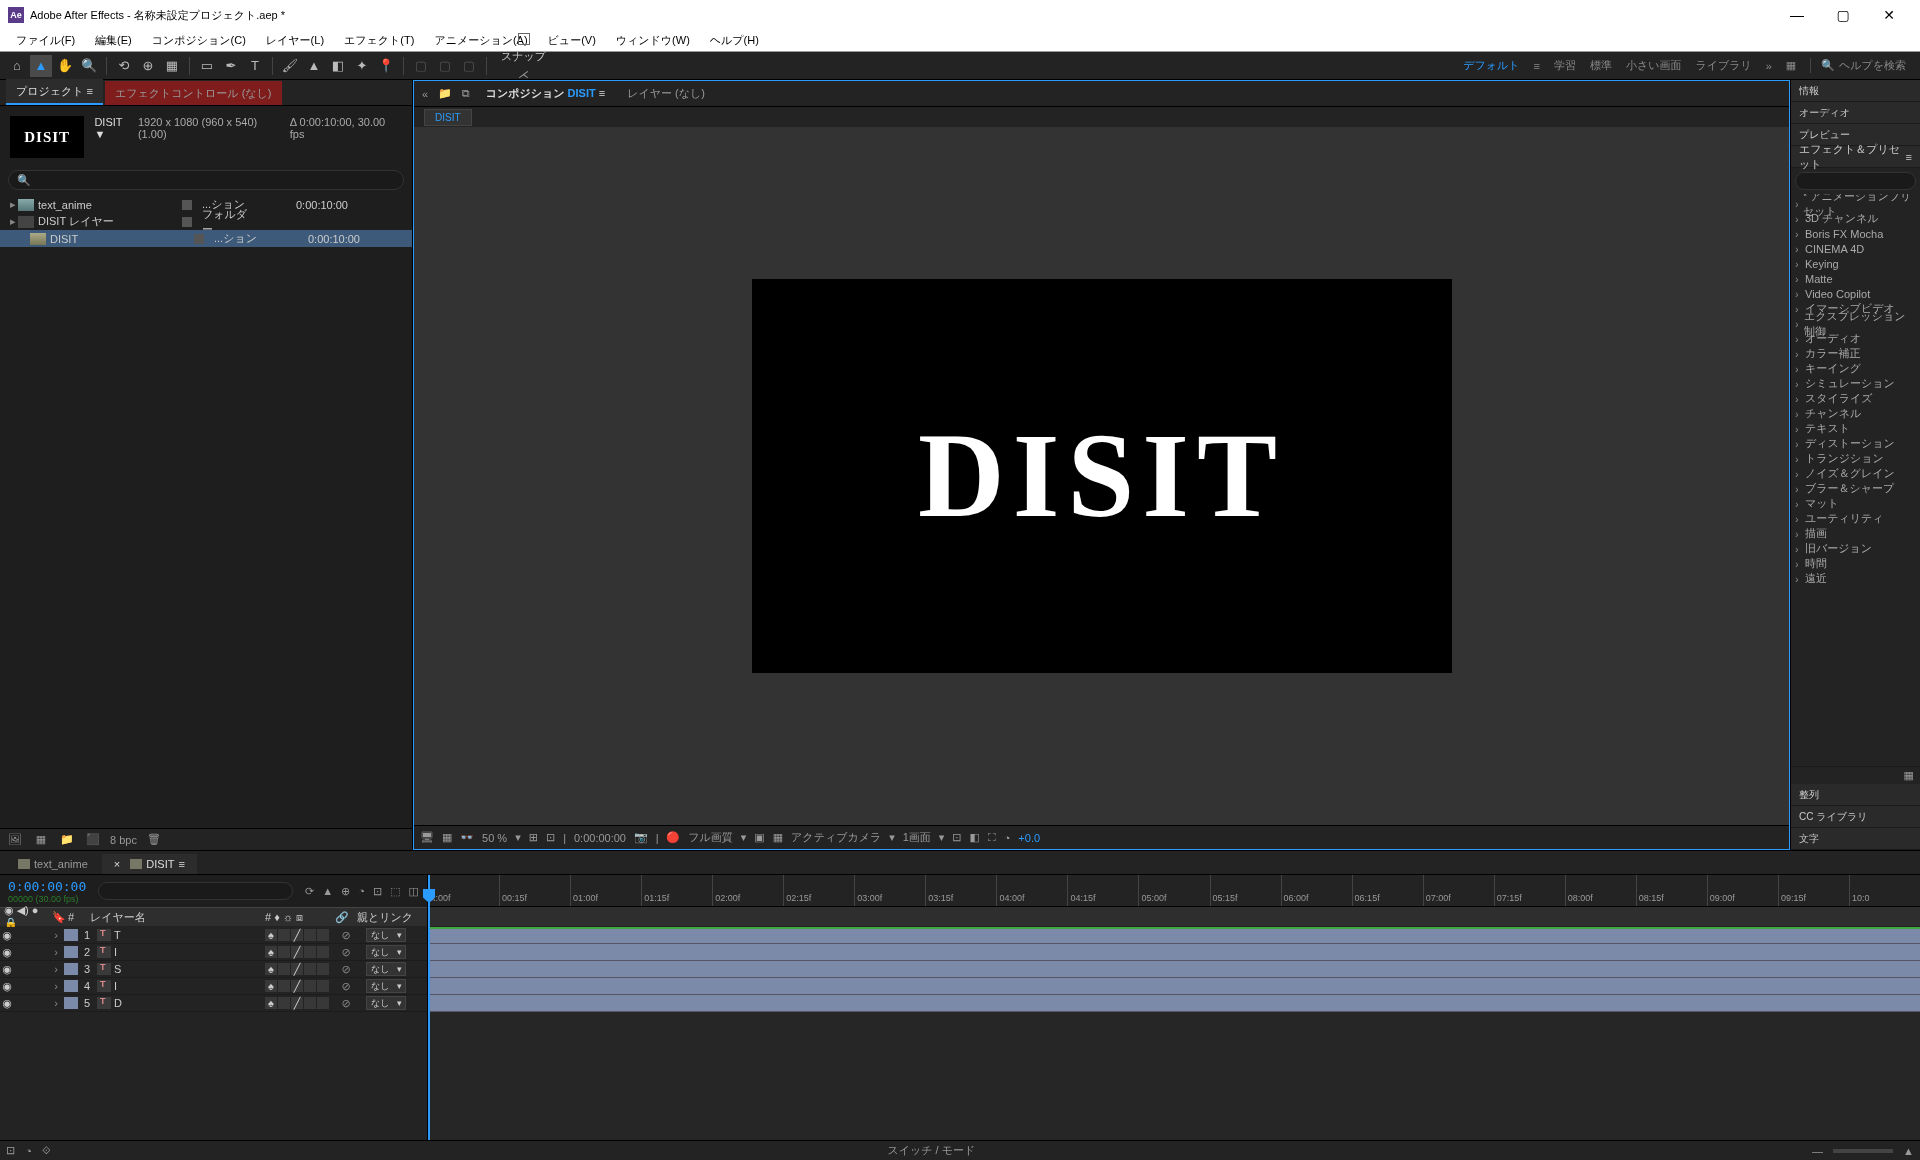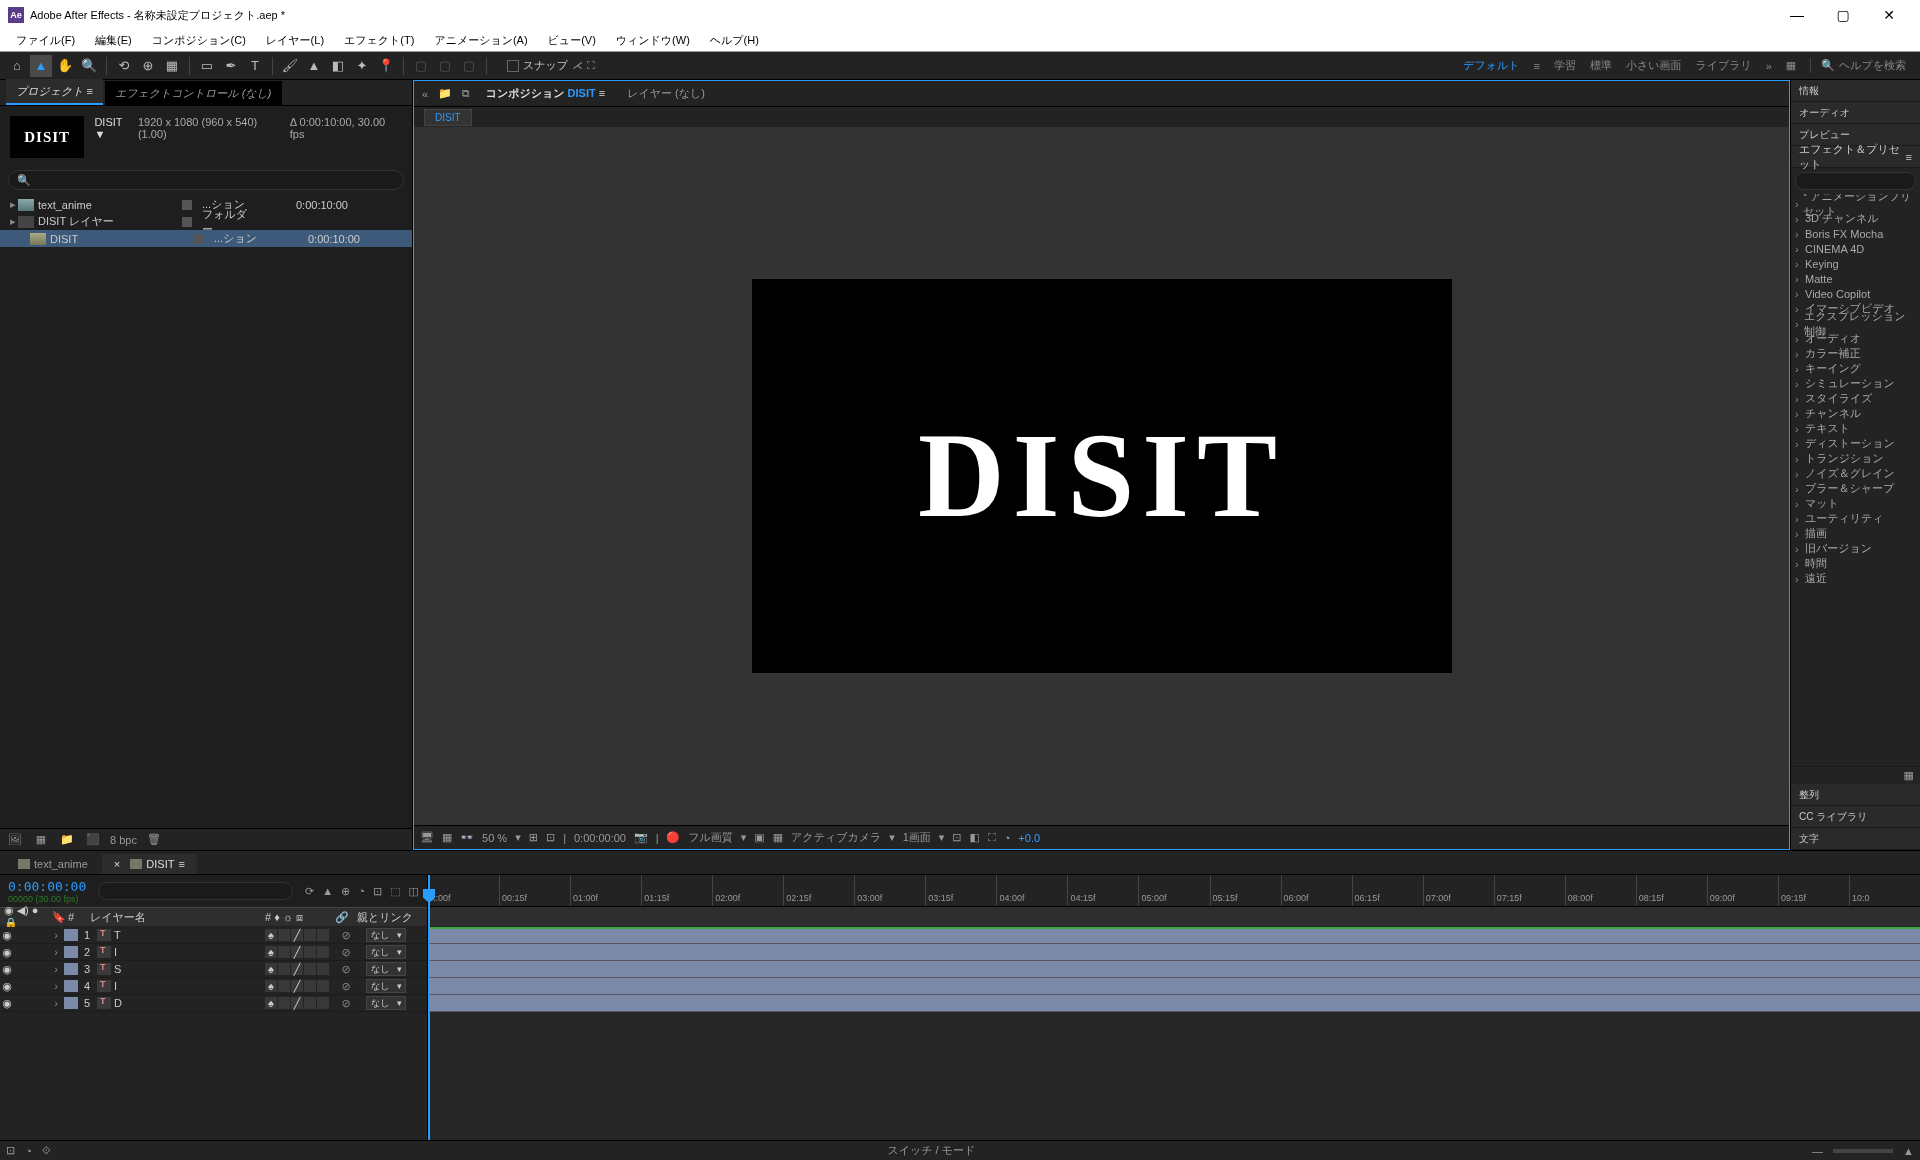--- a/index.html
+++ b/index.html
@@ -7,30 +7,30 @@
 .titlebar { height:30px; background:#fff; color:#000; display:flex; align-items:center; padding:0 8px; }
 .titlebar .ae-icon { width:16px; height:16px; background:#5a3b8a; color:#fff; font-size:9px; font-weight:bold; display:flex; align-items:center; justify-content:center; margin-right:6px; }
 .titlebar .spacer { flex:1; }
 .titlebar .winbtn { width:46px; height:30px; display:flex; align-items:center; justify-content:center; font-size:14px; }
 .menubar { height:22px; background:#fff; color:#000; display:flex; align-items:center; padding-left:6px; border-bottom:1px solid #999; }
 .menubar span { padding:3px 10px; }
 .toolbar { height:28px; background:#232323; border-bottom:1px solid #000; display:flex; align-items:center; padding:0 6px; gap:2px; }
 .tool { width:22px; height:22px; display:flex; align-items:center; justify-content:center; color:#bbb; font-size:13px; }
 .tool.sel { background:#4a4a4a; color:#2b9cff; }
 .tool-sep { width:1px; height:18px; background:#444; margin:0 4px; }
-.snap-grp { display:flex; align-items:center; gap:4px; margin-left:14px; }
+.snap-grp { display:flex; align-items:center; gap:4px; margin-left:8px;flex-direction:column; }
 .snap-chk { width:12px; height:12px; border:1px solid #666; }
 .tool-right { margin-left:auto; display:flex; align-items:center; gap:14px; padding-right:8px; }
 .ws-lbl { color:#888; }
 .ws-lbl.act { color:#2b9cff; }
 .search-tb { display:flex; align-items:center; gap:4px; border-left:1px solid #444; padding-left:10px; }
 .main { flex:1; display:flex; min-height:0; }
 .left-col { width:413px; display:flex; flex-direction:column; background:#1e1e1e; border-right:1px solid #000; }
-.panel-tabs { height:26px; background:#232323; display:flex; align-items:flex-end; border-bottom:1px solid #000; padding-left:6px; gap:2px;font-style:italic; }
-.ptab { padding:5px 10px 4px; color:#999; background:#000000; }
+.panel-tabs { height:26px; background:#232323; display:flex; align-items:flex-end; border-bottom:1px solid #000; padding-left:6px; gap:2px; }
+.ptab { padding:5px 10px 4px; color:#999; background:#7f1d1d; }
 .ptab.act { background:#2c2c2c; color:#ddd; border-bottom:2px solid #2b9cff; }
 .proj-info { display:flex; padding:10px 10px 6px; gap:10px; }
 .proj-thumb { width:75px; height:42px; background:#000; color:#fff; font-weight:bold; display:flex; align-items:center; justify-content:center; font-size:15px; letter-spacing:1px; font-family:serif; }
 .proj-meta { display:flex; flex-direction:row; gap:2px; font-size:10px; color:#aaa; }
 .proj-search { margin:6px 8px; height:20px; background:#1a1a1a; border:1px solid #333; border-radius:10px; display:flex; align-items:center; padding:0 8px; }
 .proj-hdr { height:22px; background:#333; display:flex; align-items:center; padding:0 10px; font-size:10px; border-top:1px solid #444; border-bottom:1px solid #222;}
 .proj-hdr .c1{flex:0 0 164px} .proj-hdr .c2{flex:0 0 20px} .proj-hdr .c3{flex:0 0 56px} .proj-hdr .c4{flex:0 0 38px} .proj-hdr .c5{flex:0 0 62px} .proj-hdr .c6{flex:0 0 42px}
 .proj-list { flex:1; overflow:auto; font-size:10px; }
 .prow { height:17px; display:flex; align-items:center; padding:0 10px; }
 .prow .tw{width:8px; color:#888;} .prow .ic{width:16px; height:12px;} .prow .nm{flex:0 0 144px;} .prow .tag{width:10px;height:10px;background:#555;margin-right:10px;} .prow .ty{flex:0 0 56px;} .prow .sz{flex:0 0 38px} .prow .du{flex:0 0 62px}

